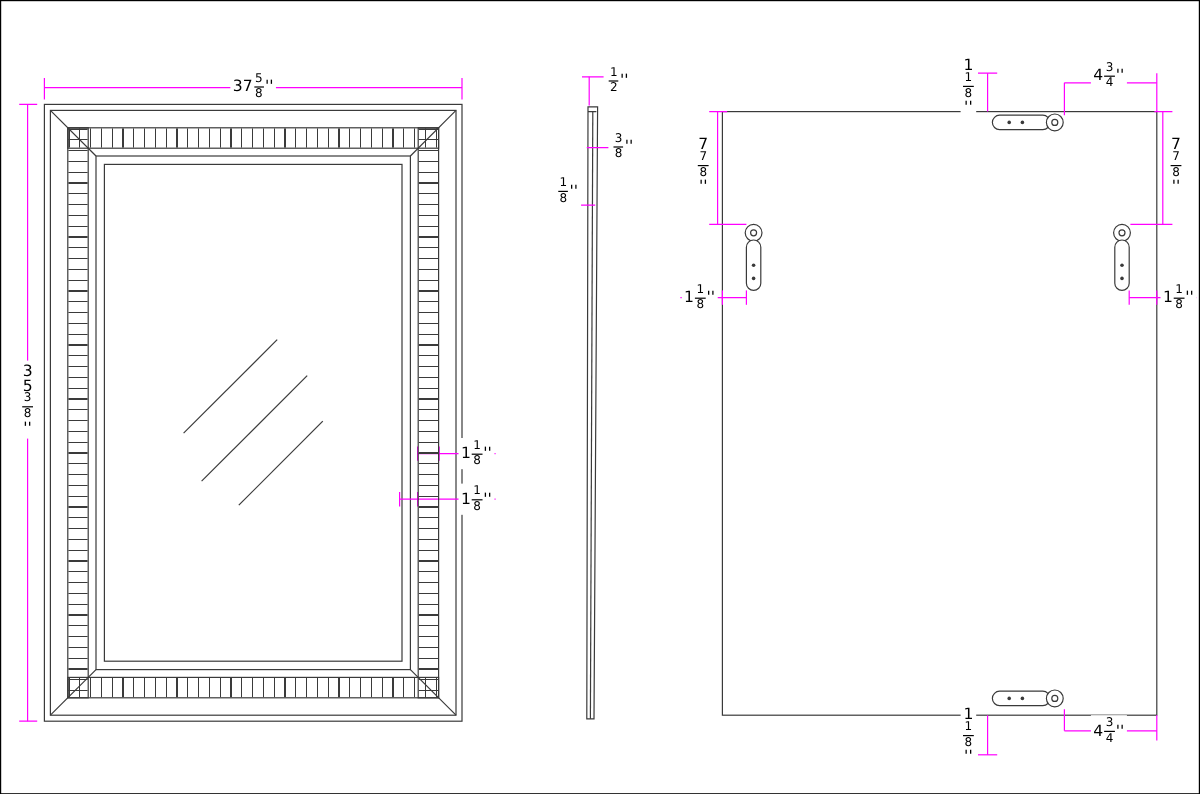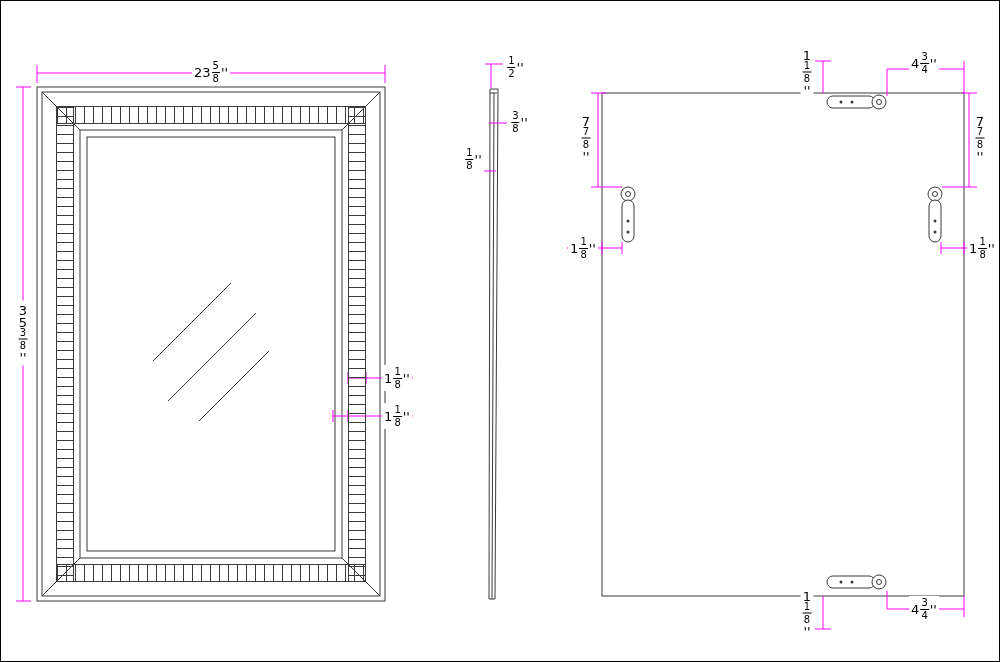--- a/index.html
+++ b/index.html
@@ -164,21 +164,21 @@
       <line x1="963" y1="595" x2="963" y2="616"></line>
     </g>
   </svg>
 
   <div class="bead bead-h" style="left:55px; top:105px; width:310px; height:18px;"></div>
   <div class="bead bead-h" style="left:55px; top:563px; width:310px; height:18px;"></div>
   <div class="bead bead-v" style="left:55px; top:105px; width:18px; height:476px;"></div>
   <div class="bead bead-v" style="left:347px; top:105px; width:18px; height:476px;"></div>
 
   <div class="dim-label" style="left:210px; top:71px;">
-    <span class="whole">23</span>
+    <span class="whole">37</span>
       <span class="frac">
         <span class="num">5</span>
         <span class="den">8</span>
       </span>
       <span class="unit">''</span>
   </div>
 
   <div class="dim-label vert" style="left:22px; top:332px;">
     <span class="whole">35</span>
       <span class="frac">

